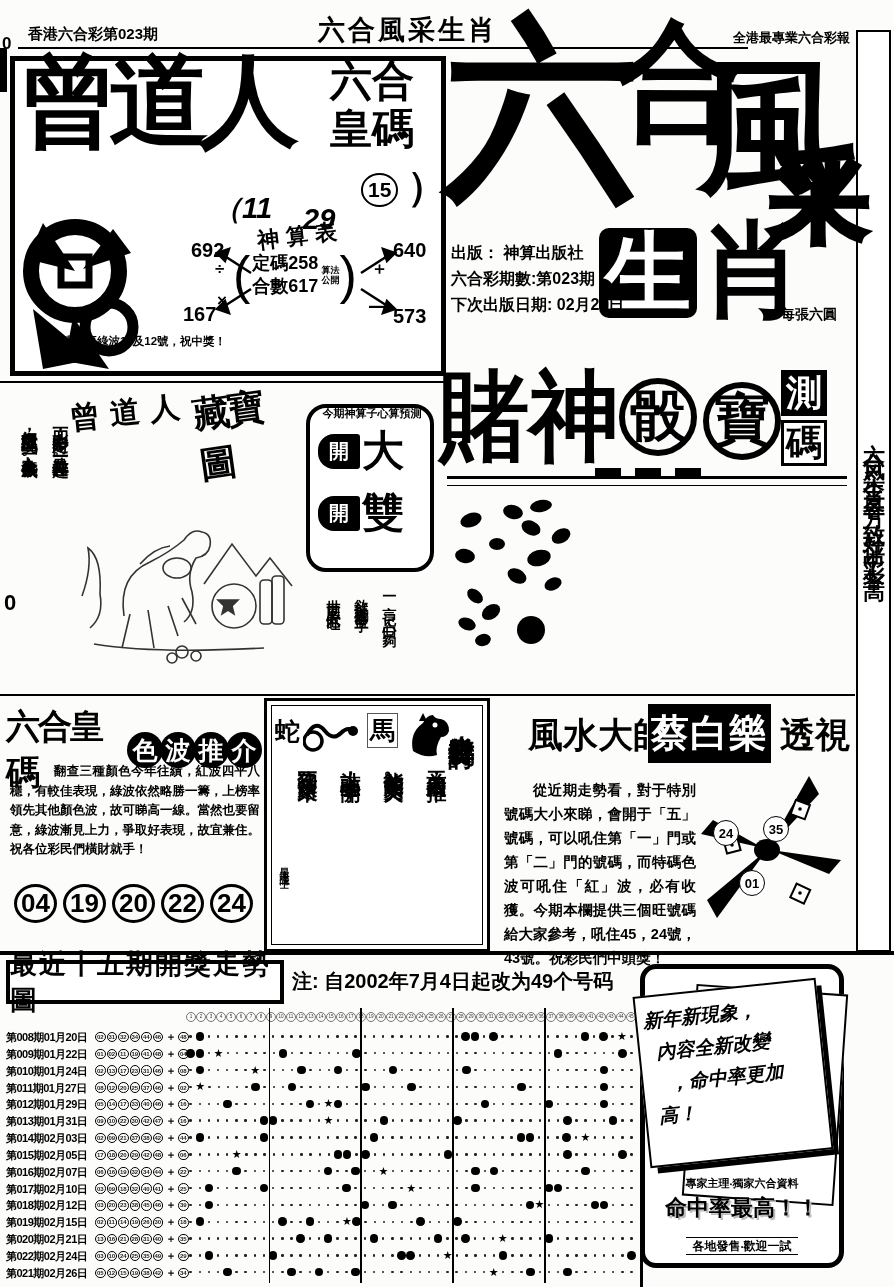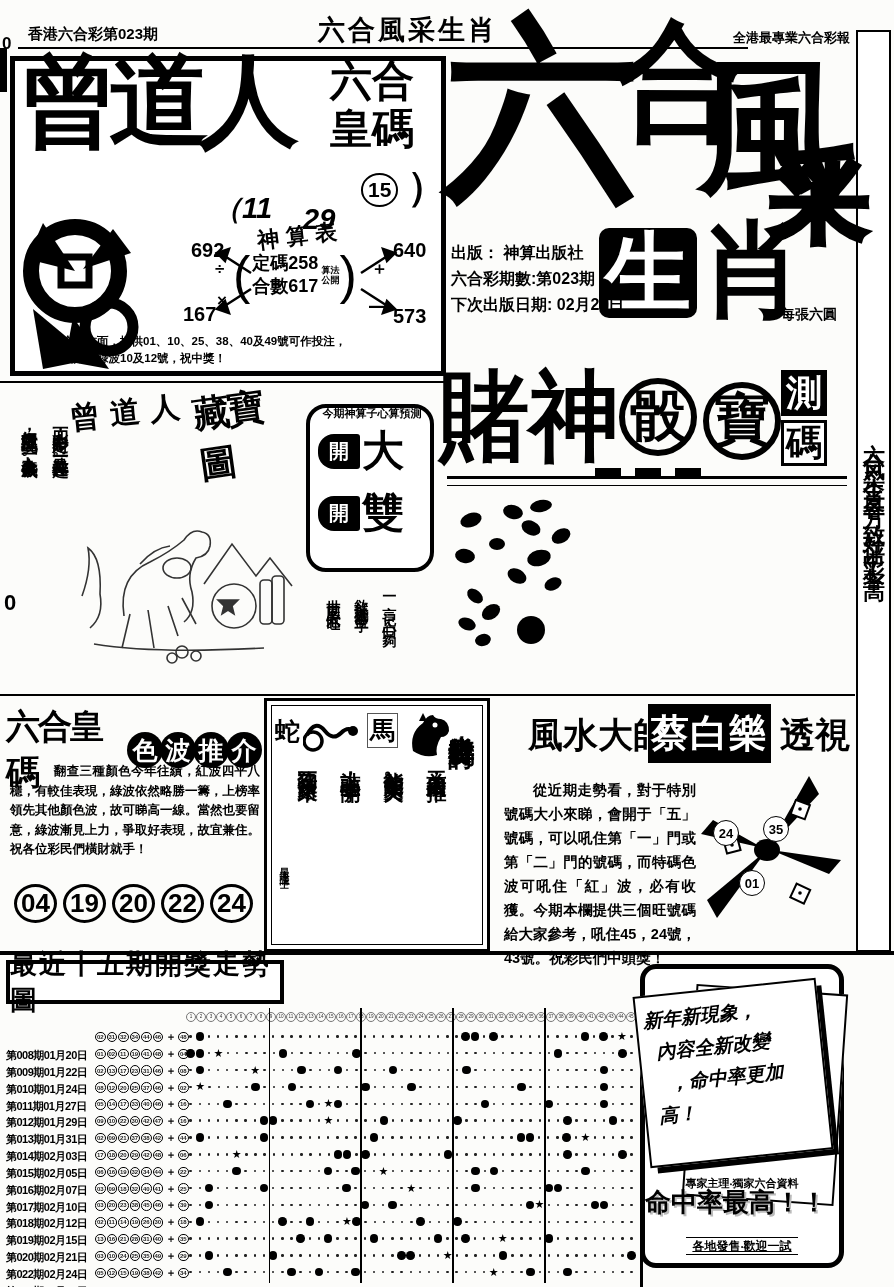--- a/index.html
+++ b/index.html
@@ -143,21 +143,21 @@
   #trendtitle{left:6px;top:960px;width:278px;height:44px;border:4px solid #000;display:flex;align-items:center;justify-content:center;
     font-size:27px;font-weight:900;font-family:"Liberation Serif",serif;letter-spacing:2px;background:#fff;box-sizing:border-box;}
   #trendnote{left:292px;top:968px;font-size:20px;font-weight:900;}
   #chart{left:0;top:1008px;width:642px;height:279px;}
   #chart-cols{position:absolute;left:186px;top:4px;width:450px;display:flex;}
   #chart-cols .gen{flex:1;display:flex;align-items:center;justify-content:center;}
   #chart-cols .gen i{font-style:normal;width:8px;height:8px;border:0.6px solid #777;border-radius:50%;font-size:4.6px;
     line-height:8px;text-align:center;display:block;color:#333;}
   #chart-rows{position:absolute;left:0;top:20px;width:642px;}
   .crow{position:relative;height:16.85px;}
-  .clabel{position:absolute;left:6px;top:2px;font-size:11px;font-weight:900;letter-spacing:-0.5px;white-space:nowrap;margin-top:18px;}
+  .clabel{position:absolute;left:6px;top:2px;font-size:11px;font-weight:900;letter-spacing:-0.5px;white-space:nowrap;}
   .mini{position:absolute;left:95px;top:2px;display:flex;align-items:center;}
   .mn{width:10.5px;height:10.5px;border:1px solid #000;border-radius:50%;font-size:6px;font-weight:bold;display:flex;
     align-items:center;justify-content:center;margin-right:1px;box-sizing:border-box;color:#222;}
   .mplus{font-size:10px;font-weight:900;margin:0 2px;}
   .cgrid{position:absolute;left:186px;top:0;width:450px;height:100%;display:flex;align-items:center;}
   .cell{flex:1;display:flex;align-items:center;justify-content:center;height:100%;}
   .cell i{width:2.4px;height:2.4px;background:#222;border-radius:50%;display:block;}
   .cell.main i{width:8.5px;height:8.5px;background:#000;}
   .cell.spec{font-size:11px;line-height:1;}
   .vdiv{position:absolute;top:0;width:1.5px;height:275px;background:#000;}
@@ -166,23 +166,23 @@
   #promo{left:640px;top:964px;width:204px;height:304px;border:5px solid #000;border-radius:16px;background:#fff;box-sizing:border-box;}
   #promo>*{position:absolute;}
   .promo-sheet{left:44px;top:20px;width:148px;height:208px;border:2px solid #000;transform:rotate(4deg);background:#fff;}
   .promo-card{left:-4px;top:18px;width:184px;height:172px;background:#fff;border:2.5px solid #000;transform:rotate(-6deg);
     box-shadow:6px 7px 0 -1px #000;padding:8px 6px;box-sizing:border-box;}
   .promo-card .gen{font-size:19px;font-weight:900;font-style:italic;font-family:"Liberation Serif",serif;line-height:32px;white-space:nowrap;}
   .promo-card .item-2{margin-left:10px;}
   .promo-card .item-3{margin-left:20px;}
   .promo-card .item-4{margin-left:6px;}
   .promo-sub{left:0;top:206px;width:100%;text-align:center;font-size:11px;font-weight:900;}
-  .promo-big{left:0;top:216px;width:100%;text-align:left;font-size:26px;font-weight:900;font-family:"Liberation Serif",serif;
+  .promo-big{left:0;top:224px;width:100%;text-align:center;font-size:22px;font-weight:900;font-family:"Liberation Serif",serif;
     text-shadow:2px 2px 0 #bbb;white-space:nowrap;}
-  .promo-foot{left:0;top:268px;width:100%;text-align:center;font-size:12px;font-weight:900;text-decoration:underline;}
+  .promo-foot{left:0;top:268px;width:100%;text-align:center;font-size:12px;font-weight:900;}
   .promo-foot span{border-top:1.5px solid #000;border-bottom:1.5px solid #000;padding:1px 6px;}
 </style>
 </head>
 <body>
 
 <div id="page">
 
   <div class="abs" id="zero1">0</div>
   <div class="abs" id="lbar"></div>
   <div class="abs" id="hdr-left">香港六合彩第023期</div>
@@ -242,21 +242,20 @@
           <path d="M36 8 L24 12 L32 20 Z" fill="#000"></path>
         <line x1="168" y1="32" x2="196" y2="14"></line>
           <path d="M190 8 L202 12 L194 20 Z" fill="#000"></path>
         <line x1="58" y1="48" x2="30" y2="66"></line>
           <path d="M36 72 L24 68 L32 60 Z" fill="#000"></path>
         <line x1="168" y1="48" x2="196" y2="66"></line>
           <path d="M190 72 L202 68 L194 60 Z" fill="#000"></path>
       </g>
     </svg>
     <div class="mb-note">
-      <div>六合彩方面，提供01、10、25、38、40及49號可作投注，</div>
       <div>特碼則要綠波10及12號，祝中獎！</div>
     </div>
   </div>
   <div class="abs" id="rule-mid"></div>
 
   <div class="abs" id="mast">
     <div class="mh-wrap">
         <span class="gen item-1">六</span>
         <span class="gen item-2">合</span>
         <span class="gen item-3">風</span>
@@ -419,20 +418,21 @@
         </g>
       </svg>
     <span class="gen item-1">24</span>
         <span class="gen item-2">35</span>
         <span class="gen item-3">01</span>
       </div>
   </div>
 
   <div class="abs" id="rule-bot"></div>
   <div class="abs" id="trendtitle">最近十五期開獎走勢圖</div>
+  <div class="abs" id="trendnote">注: 自2002年7月4日起改为49个号码</div>
   <div class="abs" id="chart">
     <div id="chart-cols">
         <span class="gen">
           <i>1</i>
         </span>
         <span class="gen">
           <i>2</i>
         </span>
         <span class="gen">
           <i>3</i>

